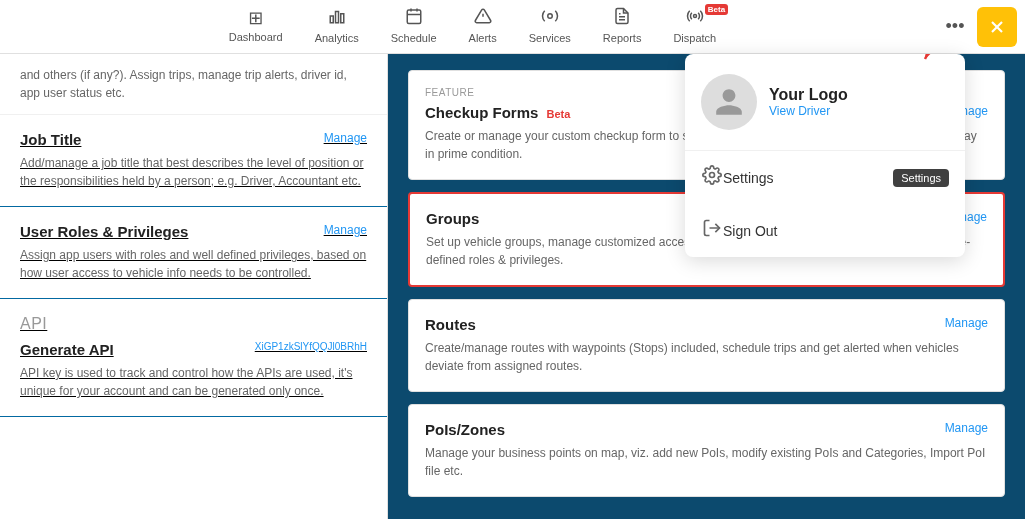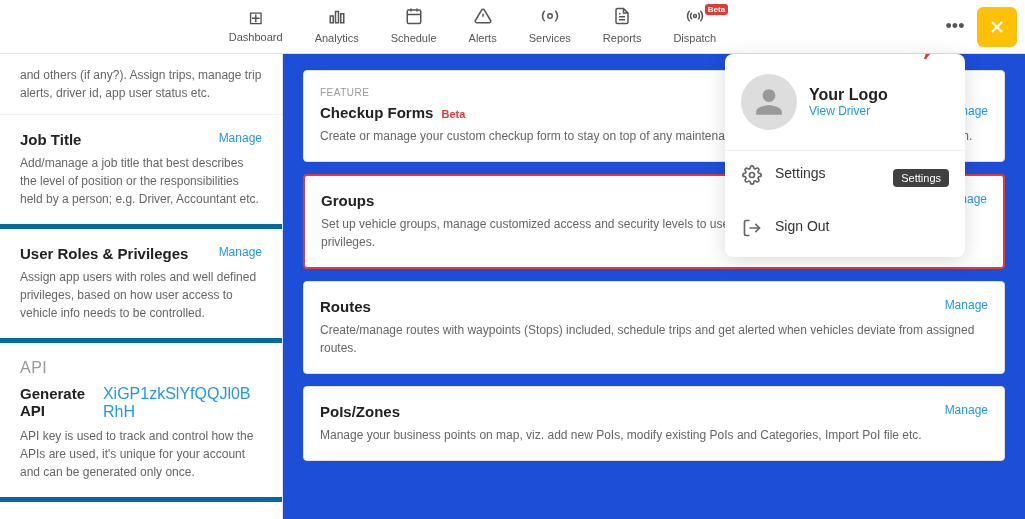--- a/index.html
+++ b/index.html
@@ -73,29 +73,30 @@
 
     
     .main-content {
       display: flex;
       height: calc(519px - 54px);
       overflow: hidden;
     }
 
     
     .left-panel {
-      width: 283px;
+      width: 388px;
       background: #fff;
       border-right: 1px solid #e0e0e0;
       overflow-y: auto;
       padding: 0;
     }
     .feature-section {
       padding: 16px 20px;
-      border-bottom: 5px solid #0369a1;
+      border-bottom: 1px solid #0369a1;
+      text-decoration: underline;
     }
     .feature-section .section-tag {
       font-size: 16px;
       color: #999;
       text-transform: uppercase;
       margin-bottom: 8px;
       letter-spacing: 0.5px;
     }
     .feature-header {
       display: flex;
@@ -114,29 +115,29 @@
       cursor: pointer;
       text-decoration: none;
     }
     .feature-desc {
       font-size: 12px;
       color: #666;
       line-height: 1.5;
     }
     .api-link {
       color: #2196F3;
-      font-size: 16px;
+      font-size: 10px;
       cursor: pointer;
       word-break: break-all;
     }
 
     
     .right-panel {
       flex: 1;
-      background: #1d4ed8;
+      background: #0c4a6e;
       overflow-y: auto;
       padding: 16px 20px;
     }
     .feature-card {
       background: #fff;
       border-radius: 4px;
       margin-bottom: 12px;
       padding: 16px;
       border: 1px solid #e0e0e0;
     }
@@ -149,21 +150,21 @@
       text-transform: uppercase;
       letter-spacing: 0.5px;
       margin-bottom: 6px;
     }
 
     
     .dropdown-panel {
       position: absolute;
       right: 60px;
       top: 54px;
-      width: 240px;
+      width: 280px;
       background: #fff;
       border-radius: 8px;
       box-shadow: 0 4px 20px rgba(0,0,0,0.15);
       z-index: 100;
       overflow: hidden;
       margin-left: 21px;
     }
     .dropdown-profile {
       display: flex;
       align-items: center;
@@ -192,23 +193,23 @@
       font-weight: 700;
       color: #222;
     }
     .view-profile-link {
       color: #2196F3;
       font-size: 12px;
       cursor: pointer;
     }
     .dropdown-menu-item {
       display: flex;
+      align-items: center;
       padding: 14px 16px;
       cursor: pointer;
-      gap: 12px;
       font-size: 14px;
       color: #333;
       position: relative;
     }
     .dropdown-icon {
       font-size: 18px;
       color: #666;
       width: 22px;
       text-align: center;
     }

